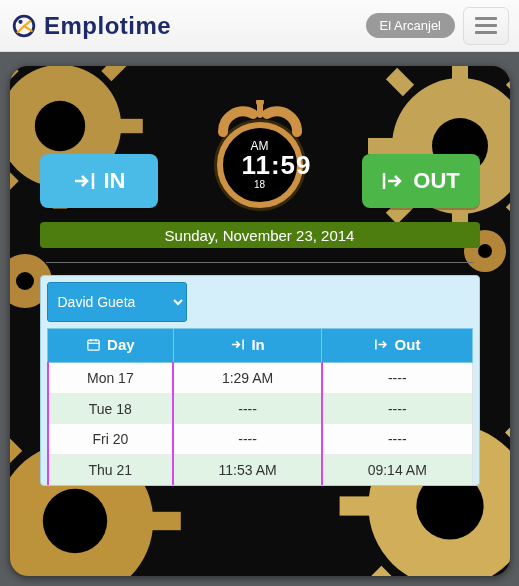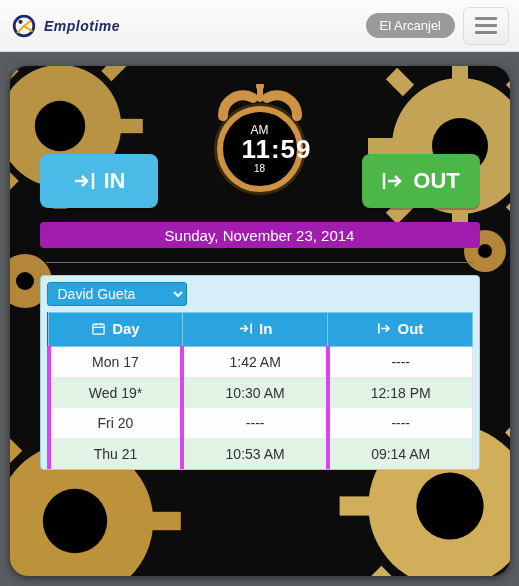--- a/index.html
+++ b/index.html
@@ -1,49 +1,49 @@
 <!DOCTYPE html>
 <html><head>
 <meta charset="utf-8">
 <style>
   * { box-sizing: border-box; margin: 0; padding: 0; }
   html, body { width: 519px; height: 586px; overflow: hidden; font-family: Arial, Helvetica, sans-serif; background: #595d60; }
   .topbar { height: 52px; background: linear-gradient(#fbfbfb,#f2f2f2); border-bottom: 1px solid #ddd; display: flex; align-items: center; padding: 0 10px; }
   .logo { display: flex; align-items: center; gap: 6px; }
   .logo-mark { width: 28px; height: 28px; }
-  .logo-text { font-size: 14px; font-weight: 700; font-style: italic; color: #1f2a68; letter-spacing: 0.5px; }
+  .logo-text { font-size: 24px; font-weight: 700; color: #1f2a68; letter-spacing: 0.5px; }
   .topbar-right { margin-left: auto; display: flex; align-items: center; gap: 8px; }
   .user-pill { background: #9a9a9a; color: #fff; font-size: 13px; padding: 5px 14px; border-radius: 14px; cursor: pointer; text-align: center; }
   .menu-btn { width: 46px; height: 38px; border: 1px solid #ddd; border-radius: 6px; background: linear-gradient(#fafafa,#eee); display: flex; flex-direction: column; justify-content: center; align-items: center; gap: 4px; cursor: pointer; }
   .menu-btn span { display: block; width: 22px; height: 3px; background: #888; border-radius: 1px; }
   .stage { position: absolute; top: 52px; left: 0; right: 0; bottom: 0; background: #595d60; padding: 14px 8px 10px; }
   .card { position: relative; width: 500px; height: 510px; margin: 0 auto; border-radius: 18px; background: #0c0c0c; overflow: hidden; box-shadow: 0 2px 8px rgba(0,0,0,.5); }
   .gears { position: absolute; inset: 0; }
   .gears svg { position: absolute; }
   .inner { position: absolute; inset: 0; padding: 18px 30px 0; }
   .toprow { display: flex; align-items: center; justify-content: space-between; margin-top: 70px; }
   .btn { height: 54px; min-width: 118px; border: none; border-radius: 8px; color: #fff; font-size: 22px; font-weight: 600; display: flex; align-items: center; justify-content: center; gap: 8px; cursor: pointer; box-shadow: 0 2px 0 rgba(0,0,0,.25); }
   .btn-in  { background: #49bbe6; }
   .btn-out { background: #4cb649; }
   .btn svg { width: 24px; height: 24px; }
-  .clockwrap { position: absolute; left: 50%; top: 8px; transform: translateX(-50%); width: 120px; text-align: center; }
+  .clockwrap { position: absolute; left: 50%; top: 24px; transform: translateX(-50%); width: 120px; text-align: center; }
   .clockface { width: 86px; height: 86px; margin: 32px auto 0; border-radius: 50%; background: #000; border: 6px solid #ce9245; color: #fff; display: flex; flex-direction: column; align-items: center; justify-content: center; line-height: 1; box-shadow: 0 0 0 3px #3a2a0d, inset 0 0 8px #000; }
   .clockface .ampm { font-size: 12px; }
   .clockface .hm { font-size: 26px; font-weight: 700; letter-spacing: 1px; padding-left: 34px; }
   .clockface .ss { font-size: 10px; margin-top: 2px; }
   .bells { position: absolute; top: 10px; left: 50%; transform: translateX(-50%); width: 110px; height: 40px; }
-  .datebar { margin-top: 14px; height: 26px; background: #a21caf; border-radius: 4px; color: #fff; font-size: 15px; display: flex; align-items: center; justify-content: center; }
+  .datebar { margin-top: 14px; height: 26px; background: #4d7c0f; border-radius: 4px; color: #fff; font-size: 15px; display: flex; align-items: center; justify-content: center; }
   .hr { height: 1px; background: #6e6e6e; margin: 14px 6px 12px; }
   .tablecard { background: #d4effa; border: 1px solid #a5cfe2; border-radius: 4px; padding: 6px 6px 0; }
-  .empsel { width: 140px; height: 24px; background: #2aa4e0; color: #fff; border: 1px solid #1b86bb; border-radius: 3px; font-size: 14px; padding: 0 6px; cursor: pointer; }
+  .empsel { width: 140px; height: 40px; background: #2aa4e0; color: #fff; border: 1px solid #1b86bb; border-radius: 3px; font-size: 14px; padding: 0 6px; cursor: pointer; }
   table.tc { width: 100%; border-collapse: collapse; margin-top: 6px; background: #15803d; }
   table.tc th { background: #2aa4e0; color: #fff; font-weight: 600; font-size: 15px; padding: 7px 4px; border: 1px solid #7fc8e8; }
   table.tc th .hd { display: inline-flex; align-items: center; gap: 6px; }
   table.tc th svg { width: 15px; height: 15px; }
-  table.tc td { text-align: center; font-size: 14px; color: #333; padding: 7px 4px; border-left: 4px solid #d946ef; border-right: 1px solid #e2e2e2; }
+  table.tc td { text-align: center; font-size: 14px; color: #333; padding: 7px 4px; border-left: 2px solid #d946ef; border-right: 1px solid #e2e2e2; }
   table.tc tbody tr:nth-child(even) td { background: #e0f3e4; }
   table.tc tbody tr:nth-child(odd)  td { background: #fdfdfd; }
   table.tc tbody tr:nth-child(odd)  td { border-bottom: 1px solid #eaeaea; }
   .today td { font-weight: 700; }
 </style>
 </head>
 <body>
 
 <div class="topbar">
   <div class="logo">
@@ -213,36 +213,36 @@
                       <path d="M19 12H7"></path>
                       <path d="M3 4v16"></path>
                     </svg>
                 <span>Out</span>
                   </span></th>
             </tr>
           </thead>
           <tbody id="tc-body">
               <tr>
                 <td>Mon 17</td>
-                <td>1:42 AM</td>
-                <td>----</td>
-              </tr>
-              <tr>
-                <td>Wed 19*</td>
-                <td>10:30 AM</td>
-                <td>12:18 PM</td>
+                <td>1:29 AM</td>
+                <td>----</td>
+              </tr>
+              <tr>
+                <td>Tue 18</td>
+                <td>----</td>
+                <td>----</td>
               </tr>
               <tr>
                 <td>Fri 20</td>
                 <td>----</td>
                 <td>----</td>
               </tr>
               <tr>
                 <td>Thu 21</td>
-                <td>10:53 AM</td>
+                <td>11:53 AM</td>
                 <td>09:14 AM</td>
               </tr>
             </tbody>
         </table>
       </div>
     </div>
   </div>
 </div>
 
 </body></html>

